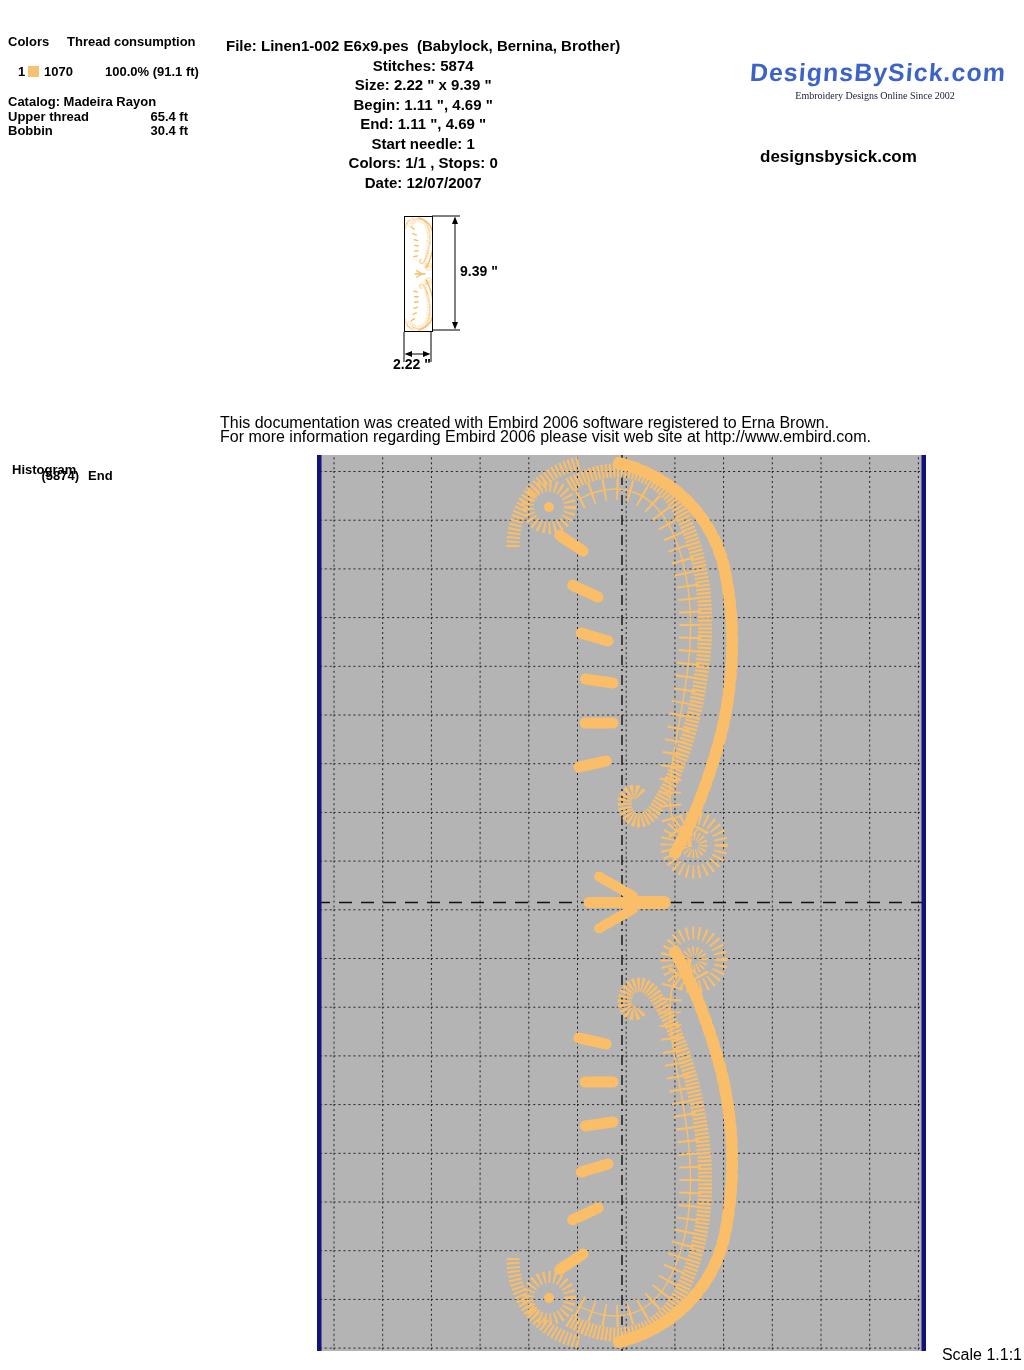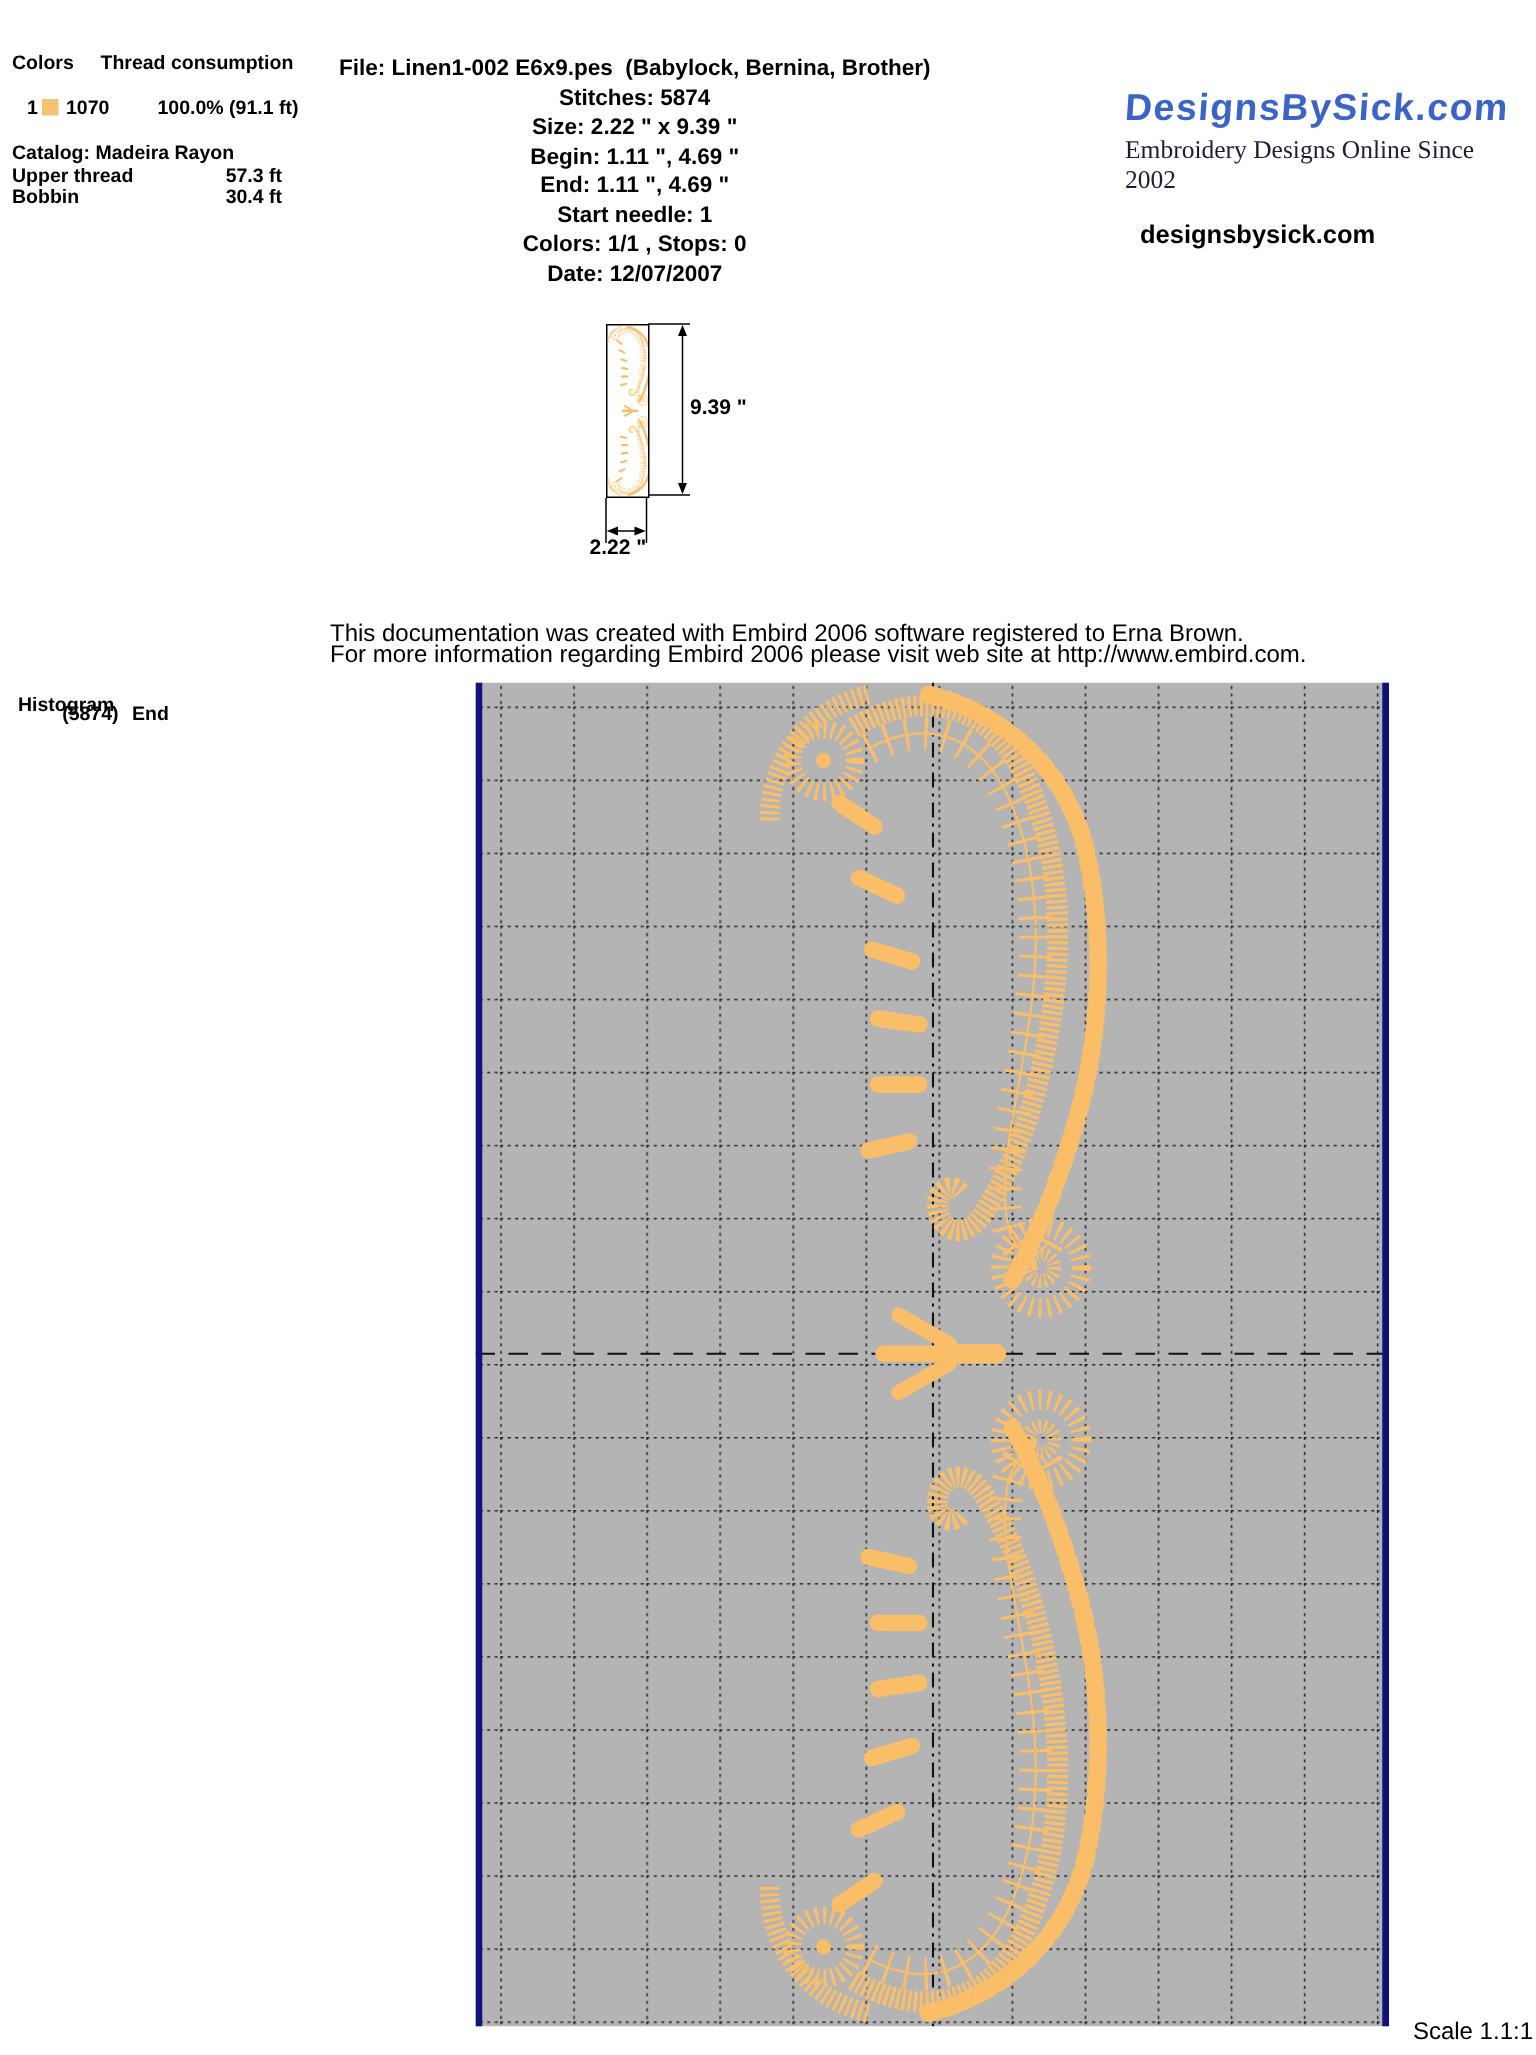--- a/index.html
+++ b/index.html
@@ -7,22 +7,22 @@
         font-family:"Liberation Sans","DejaVu Sans",sans-serif;color:#000;overflow:hidden;}
   .abs{position:absolute;}
   .b13{font-size:13px;font-weight:bold;line-height:14px;white-space:pre;}
   .b15{font-size:15px;font-weight:bold;line-height:19.5px;white-space:pre;text-align:center;}
   .r13{font-size:16px;line-height:13.5px;white-space:pre;}
   .b16{font-size:16px;font-weight:normal;white-space:pre;}
   .swatch{width:11px;height:11px;display:inline-block;background:#F6C171;}
   .val-right{width:68px;text-align:right;}
   .logo{font-size:25px;font-weight:bold;letter-spacing:1px;color:#3C63C7;
         transform:skewX(-4deg);text-align:center;width:250px;}
-  .tagline{font-family:"Liberation Serif","DejaVu Serif",serif;font-size:17px;
-        color:#1b1b3a;width:250px;}
+  .tagline{font-family:"Liberation Serif","DejaVu Serif",serif;font-size:10px;
+        color:#1b1b3a;text-align:center;width:250px;}
   .website{font-size:17px;font-weight:bold;}
   .mini{background:#fff;border:1px solid #000;}
   .dimlabel{font-size:14px;font-weight:bold;}
   .end-row span{margin-right:9px;}
 </style>
 </head>
 <body>
 
 <div id="page">
 
@@ -30,21 +30,21 @@
     <div class="abs b13" style="left:8px;top:35px;">Colors</div>
     <div class="abs b13" style="left:67px;top:35px;">Thread consumption</div>
 
     <div class="abs b13" style="left:18px;top:65px;">1</div>
     <div class="abs swatch" style="left: 28px; top: 66px; background: rgb(246, 193, 113);"></div>
     <div class="abs b13" style="left:44px;top:65px;">1070</div>
     <div class="abs b13" style="left:105px;top:65px;">100.0% (91.1 ft)</div>
 
     <div class="abs b13" style="left:8px;top:95px;">Catalog: Madeira Rayon</div>
     <div class="abs b13" style="left:8px;top:110px;">Upper thread</div>
-    <div class="abs b13 val-right" style="left:120px;top:110px;">57.3 ft</div>
+    <div class="abs b13 val-right" style="left:120px;top:110px;">65.4 ft</div>
     <div class="abs b13" style="left:8px;top:124px;">Bobbin</div>
     <div class="abs b13 val-right" style="left:120px;top:124px;">30.4 ft</div>
   </div>
 
   <div class="abs" style="left:226px;top:36px;">
     <div class="b15">File: Linen1-002 E6x9.pes  (Babylock, Bernina, Brother)</div>
     <div class="b15">Stitches: 5874</div>
     <div class="b15">Size: 2.22 " x 9.39 "</div>
     <div class="b15">Begin: 1.11 ", 4.69 "</div>
     <div class="b15">End: 1.11 ", 4.69 "</div>

